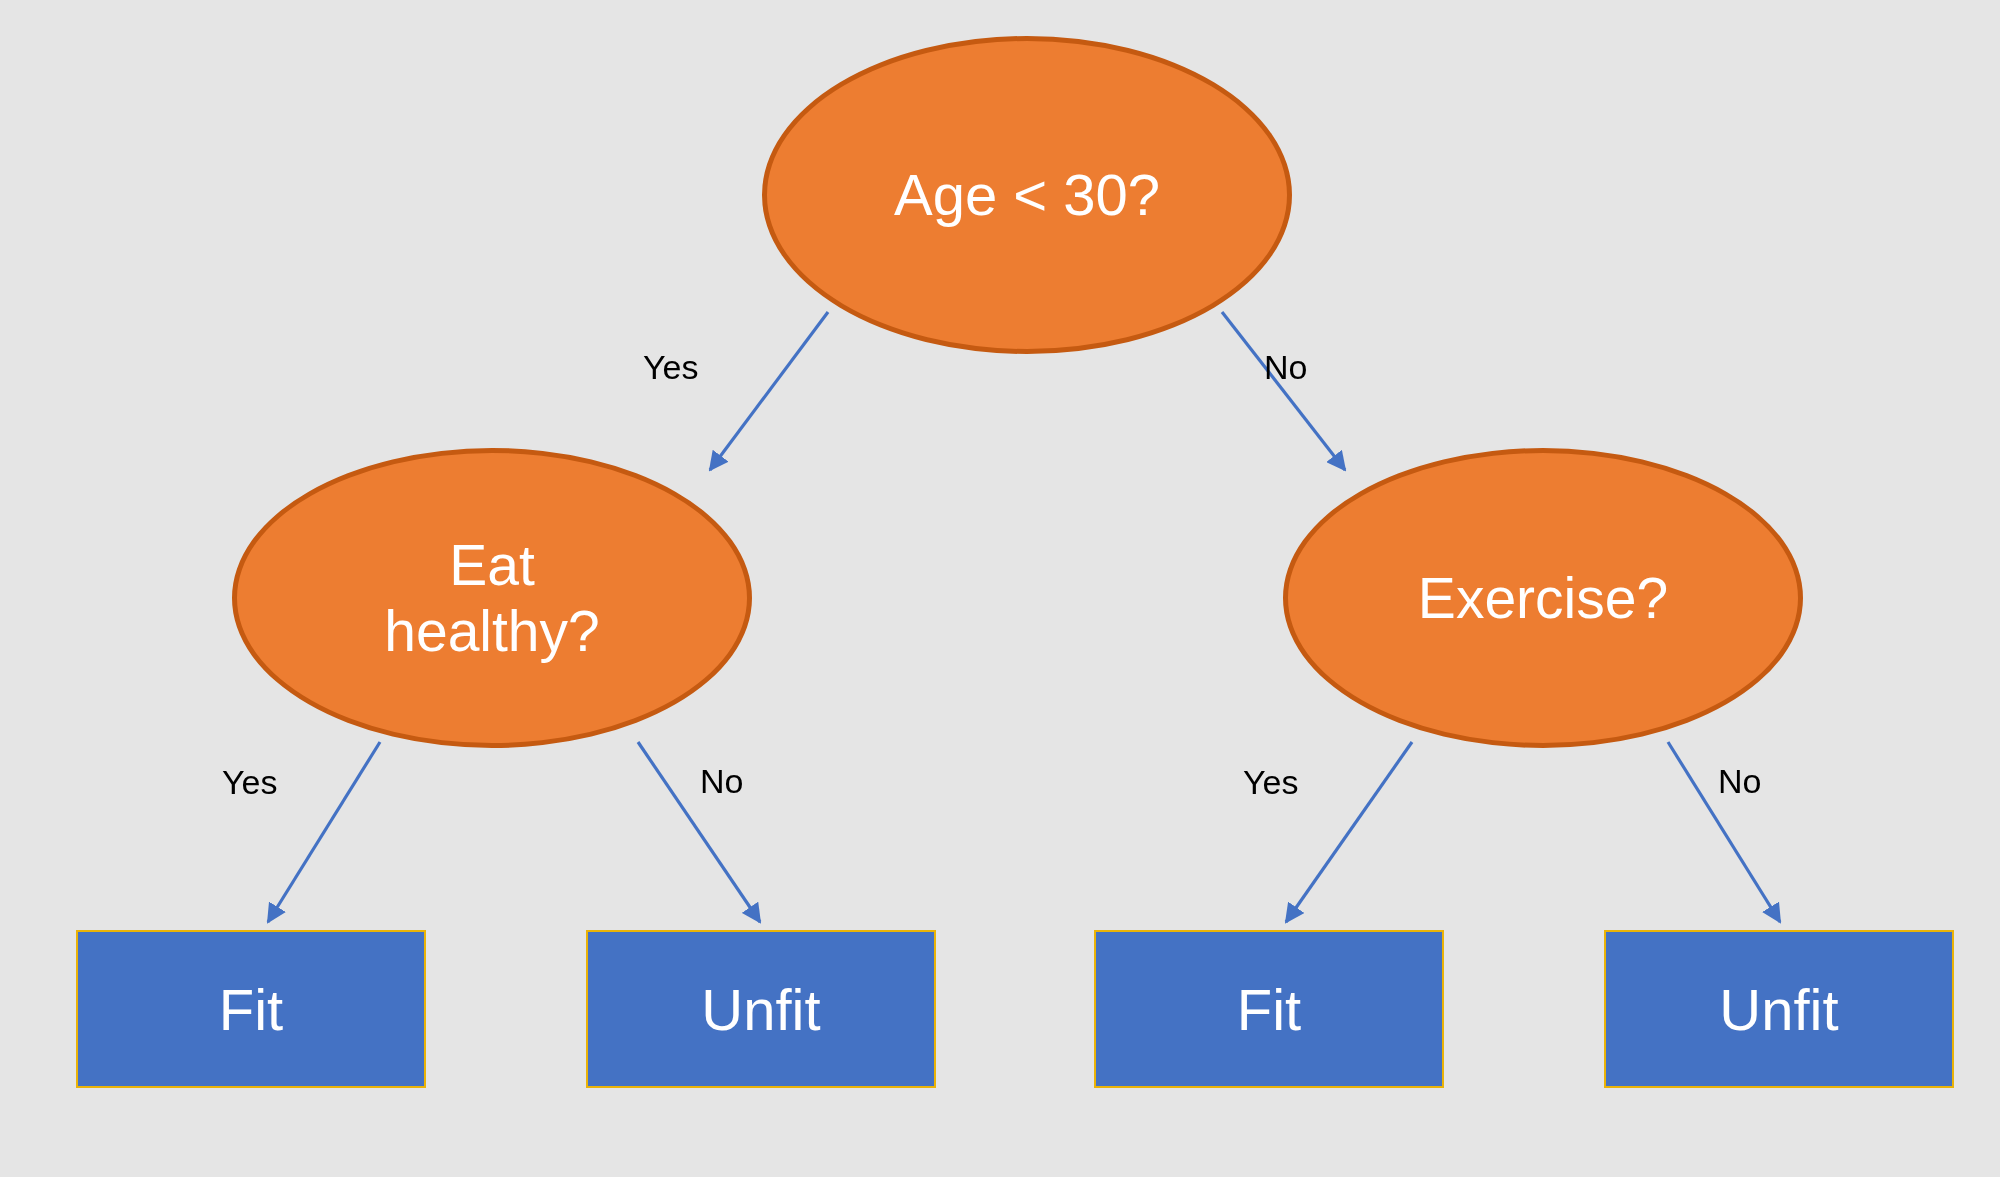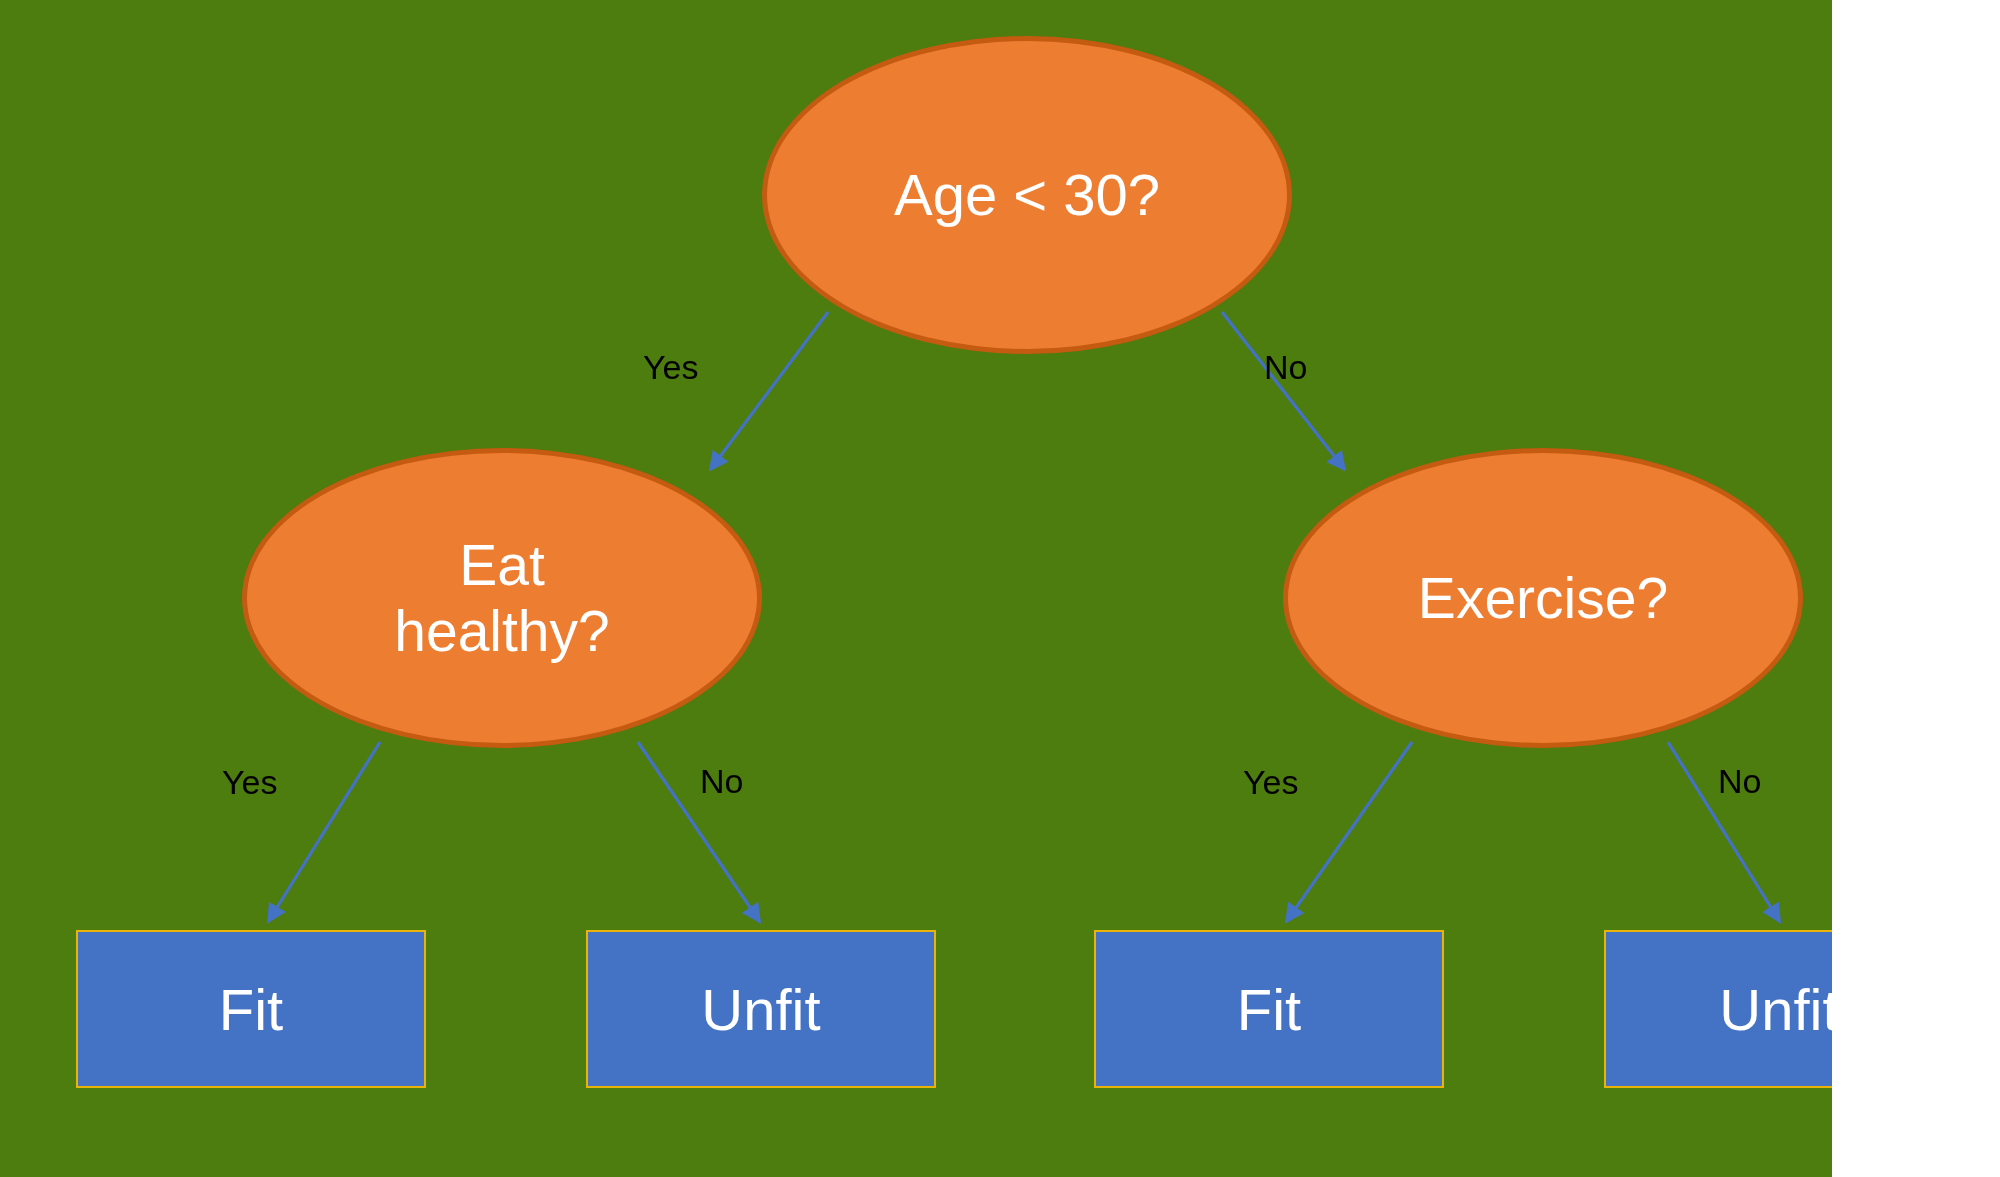--- a/index.html
+++ b/index.html
@@ -5,23 +5,23 @@
   html, body {
     margin: 0;
     padding: 0;
     background: #ffffff;
   }
   body {
     font-family: "Liberation Sans", sans-serif;
   }
   #stage {
     position: relative;
-    width: 1832px;
+    width: 2000px;
     height: 1177px;
-    background: #4d7c0f;
+    background: #e5e5e5;
     overflow: hidden;
     text-decoration: underline;
   }
   #edge-layer {
     position: absolute;
     left: 0;
     top: 0;
     width: 2000px;
     height: 1177px;
     pointer-events: none;
@@ -44,21 +44,21 @@
     font-weight: 400;
   }
   #node-root {
     left: 762px;
     top: 36px;
     width: 530px;
     height: 318px;
     font-size: 58px;
   }
   #node-eat-healthy {
-    left: 242px;
+    left: 232px;
     top: 448px;
     width: 520px;
     height: 300px;
     font-size: 57px;
   }
   #node-exercise {
     left: 1283px;
     top: 448px;
     width: 520px;
     height: 300px;

